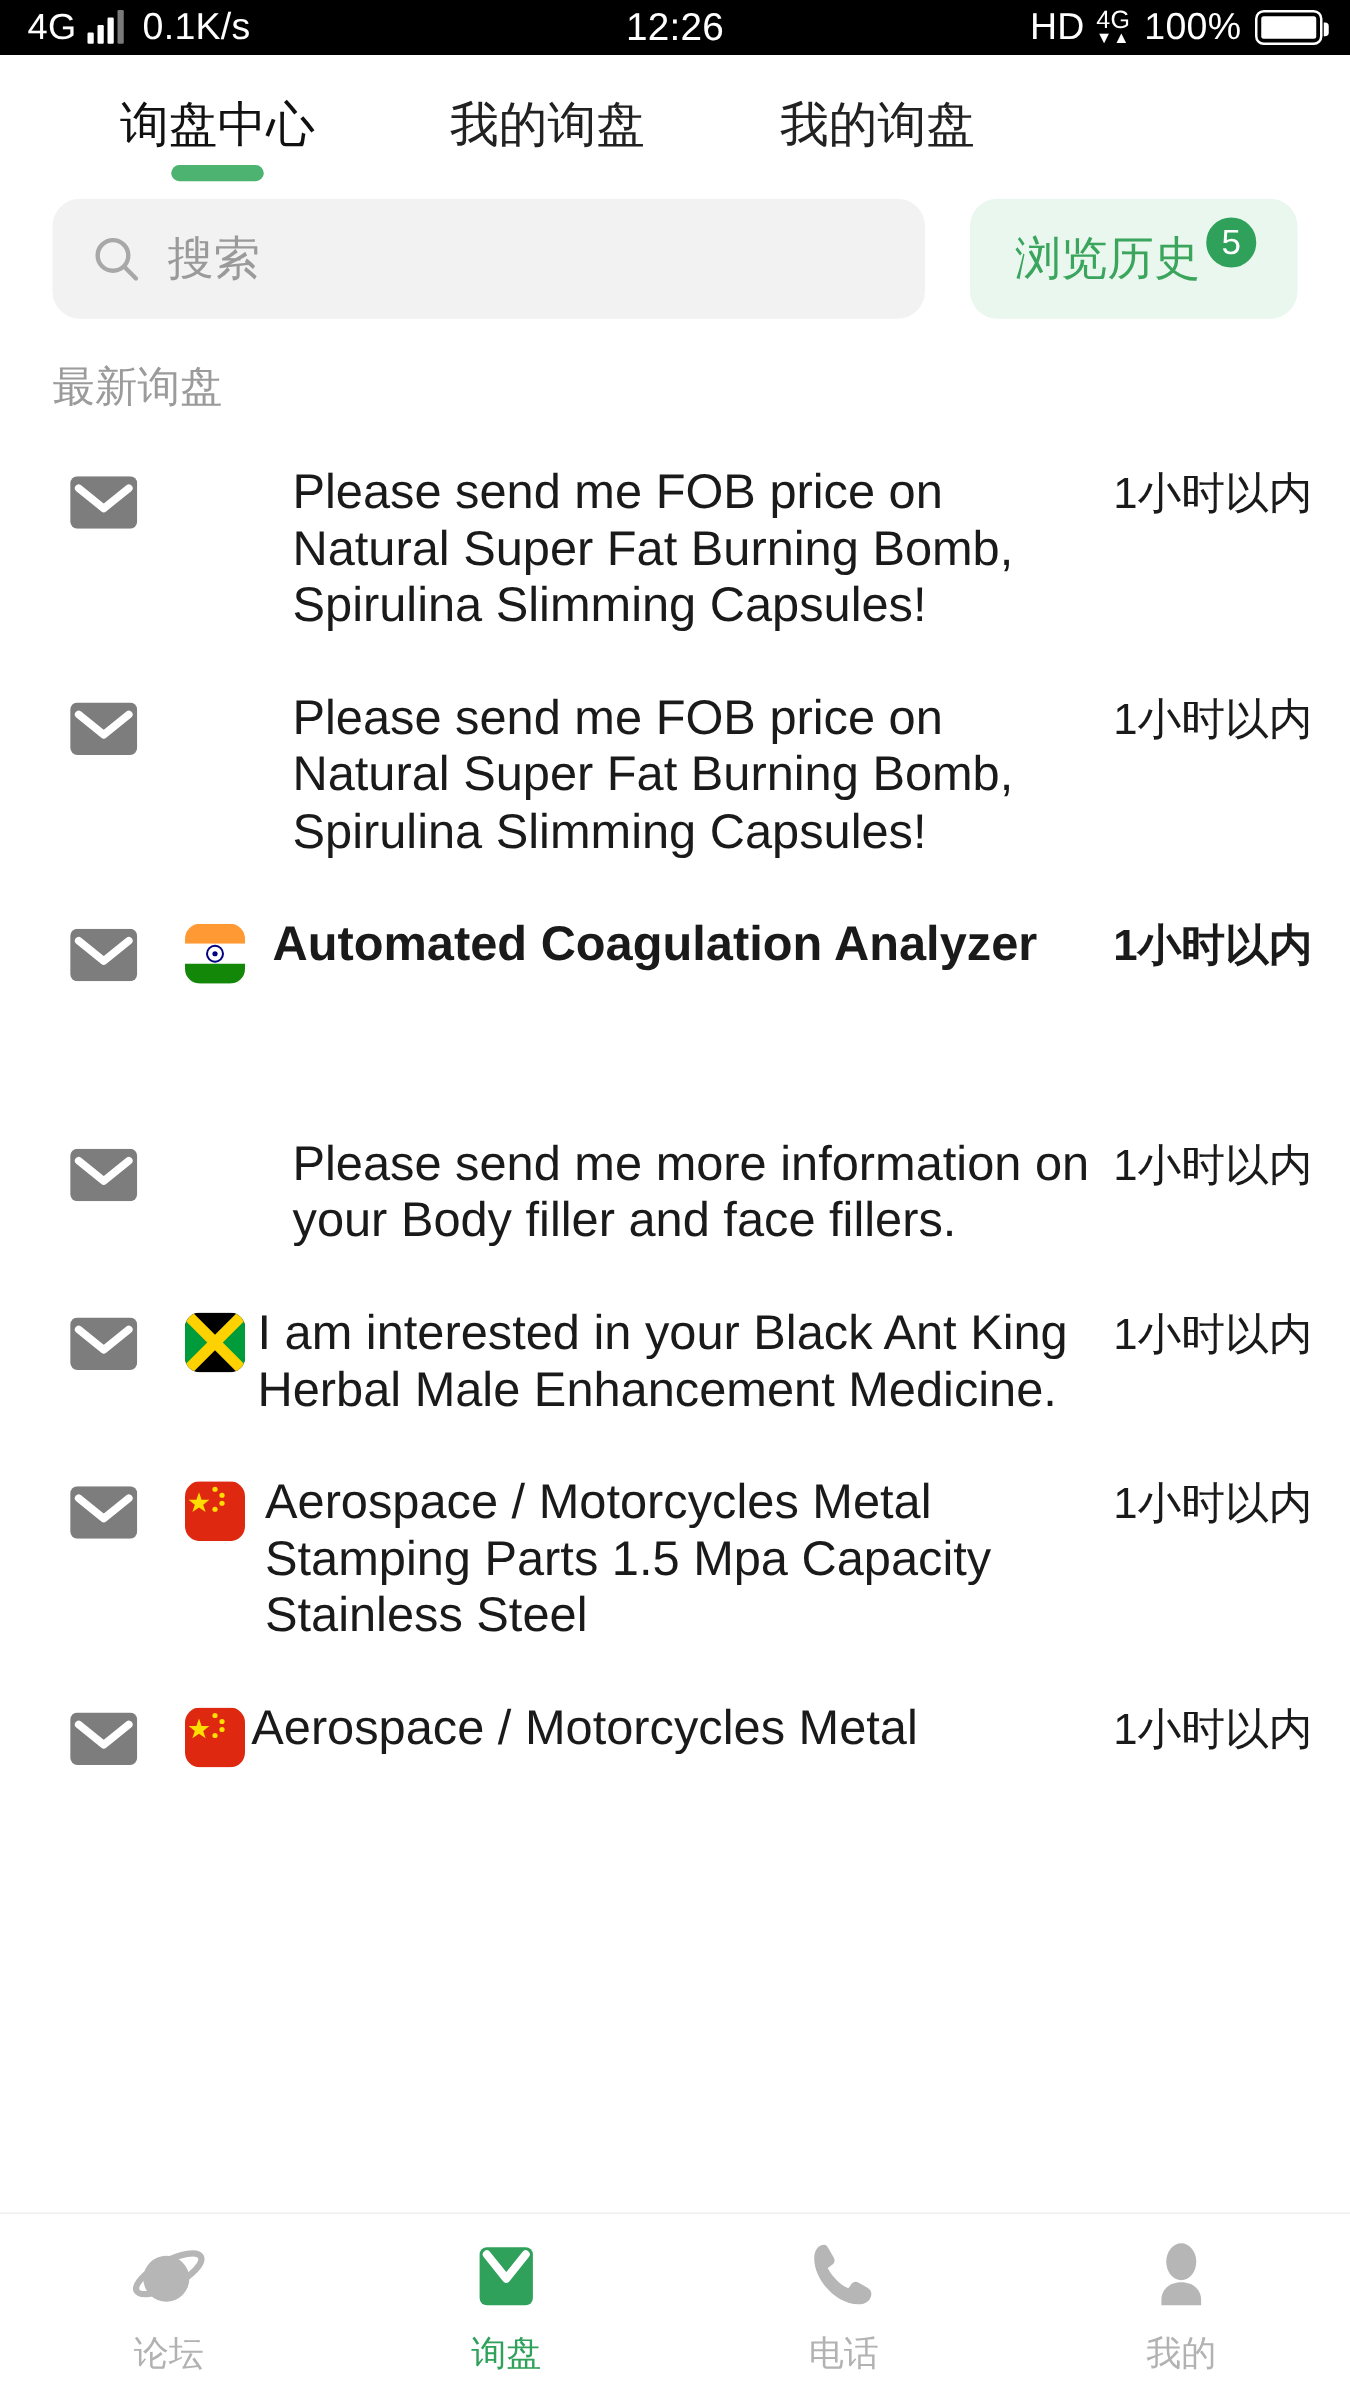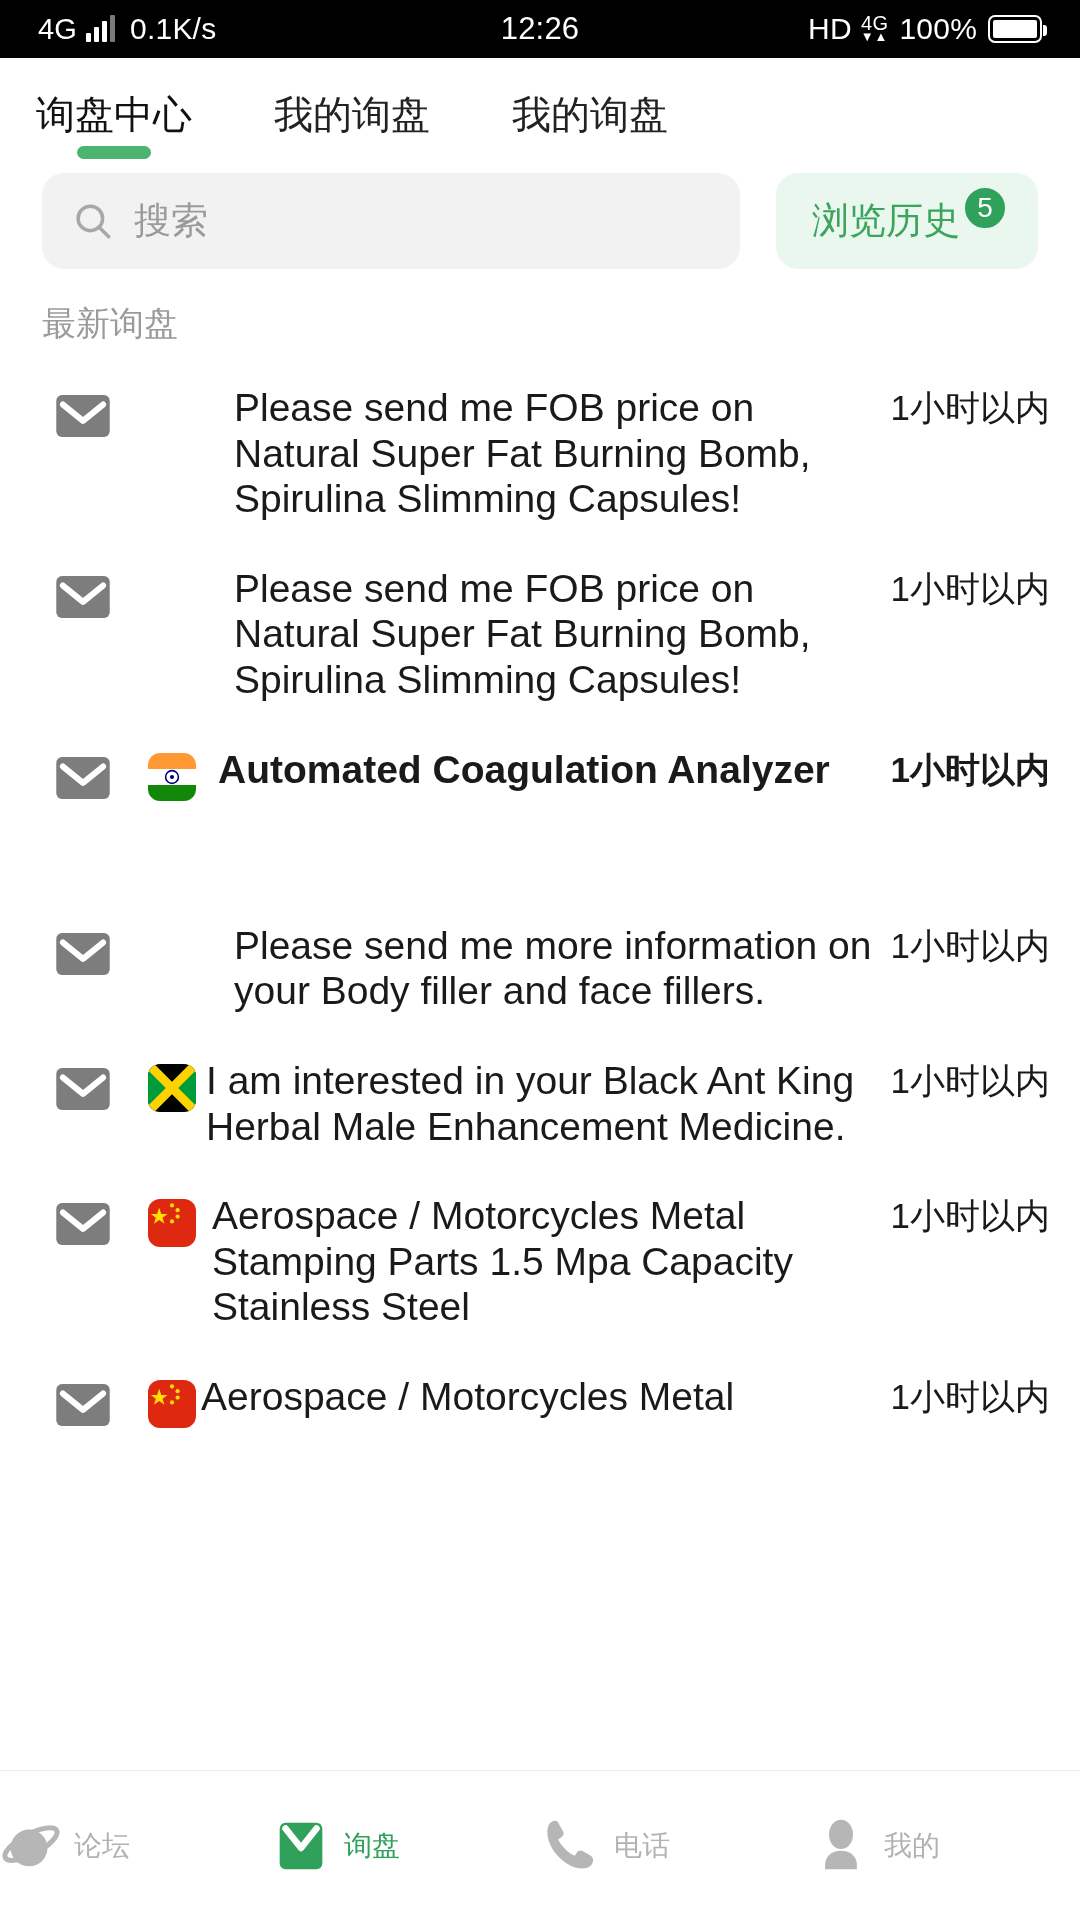--- a/index.html
+++ b/index.html
@@ -5,22 +5,22 @@
   * { box-sizing: border-box; margin: 0; padding: 0; }
   html, body {
     width: 1080px; height: 1920px;
     font-family: "Liberation Sans", "DejaVu Sans", sans-serif;
     background: #ffffff;
     overflow: hidden;
   }
 
   
   .statusbar {
-    height: 58px; background: #000; color: #fff;
-    display: flex; align-items: center; padding: 0 38px;
+    height: 44px; background: #000; color: #fff;
+    display: flex; align-items: center; padding: 0 22px;
     font-size: 30px; letter-spacing: .2px;
   }
   .sb-left  { display: flex; align-items: center; gap: 9px; flex: 1; }
   .sb-mid   { flex: 0 0 auto; font-size: 31px; }
   .sb-right { display: flex; align-items: center; gap: 11px; flex: 1; justify-content: flex-end; }
   .net-label { font-size: 29px; font-weight: 400; }
   .bars { display: flex; align-items: flex-end; gap: 3px; height: 26px; }
   .bars i { width: 5px; background: #fff; display: block; border-radius: 1px; }
   .bars i:nth-child(1) { height: 9px; }
   .bars i:nth-child(2) { height: 15px; }
@@ -41,21 +41,21 @@
   }
   .batt::after {
     content: ""; position: absolute; right: -7px; top: 8px;
     width: 4px; height: 11px; background: #fff; border-radius: 0 3px 3px 0;
   }
   .batt span { display: block; height: 100%; width: 100%; background: #fff; border-radius: 2px; }
 
   
   .tabs {
     display: flex; align-items: flex-start;
-    padding: 36px 0 0 36px; gap: 82px; background: #fff; text-align: center;
+    padding: 36px 0 0 96px; gap: 108px; background: #fff; text-align: center;
   }
   .tab { position: relative; padding-bottom: 18px; }
   .tab .label { font-size: 39px; color: #222; line-height: 1.1; display: block; }
   .tab.active .label { color: #111; }
   .tab .underline {
     position: absolute; left: 50%; transform: translateX(-50%);
     bottom: -4px; width: 74px; height: 13px; border-radius: 7px;
   }
 
   
@@ -111,21 +111,21 @@
   }
   .row.tall { min-height: 176px; font-weight: bold; }
 
   
   .bottomnav {
     position: absolute; left: 0; bottom: 0; width: 1080px; height: 150px;
     background: #fff; border-top: 1px solid #ececec;
     display: flex; align-items: center;
   }
   .nav-item {
-    flex: 1; display: flex; flex-direction: row;
+    flex: 1; display: flex; flex-direction: column;
     align-items: center; gap: 12px;
   }
   .nav-ico { width: 62px; height: 62px; display: block; }
   .nav-label { font-size: 28px; color: #b2b2b2; }
   .nav-item.active .nav-label { color: #2fa15a; }
 </style>
 </head>
 <body>
 
 <div class="statusbar">

